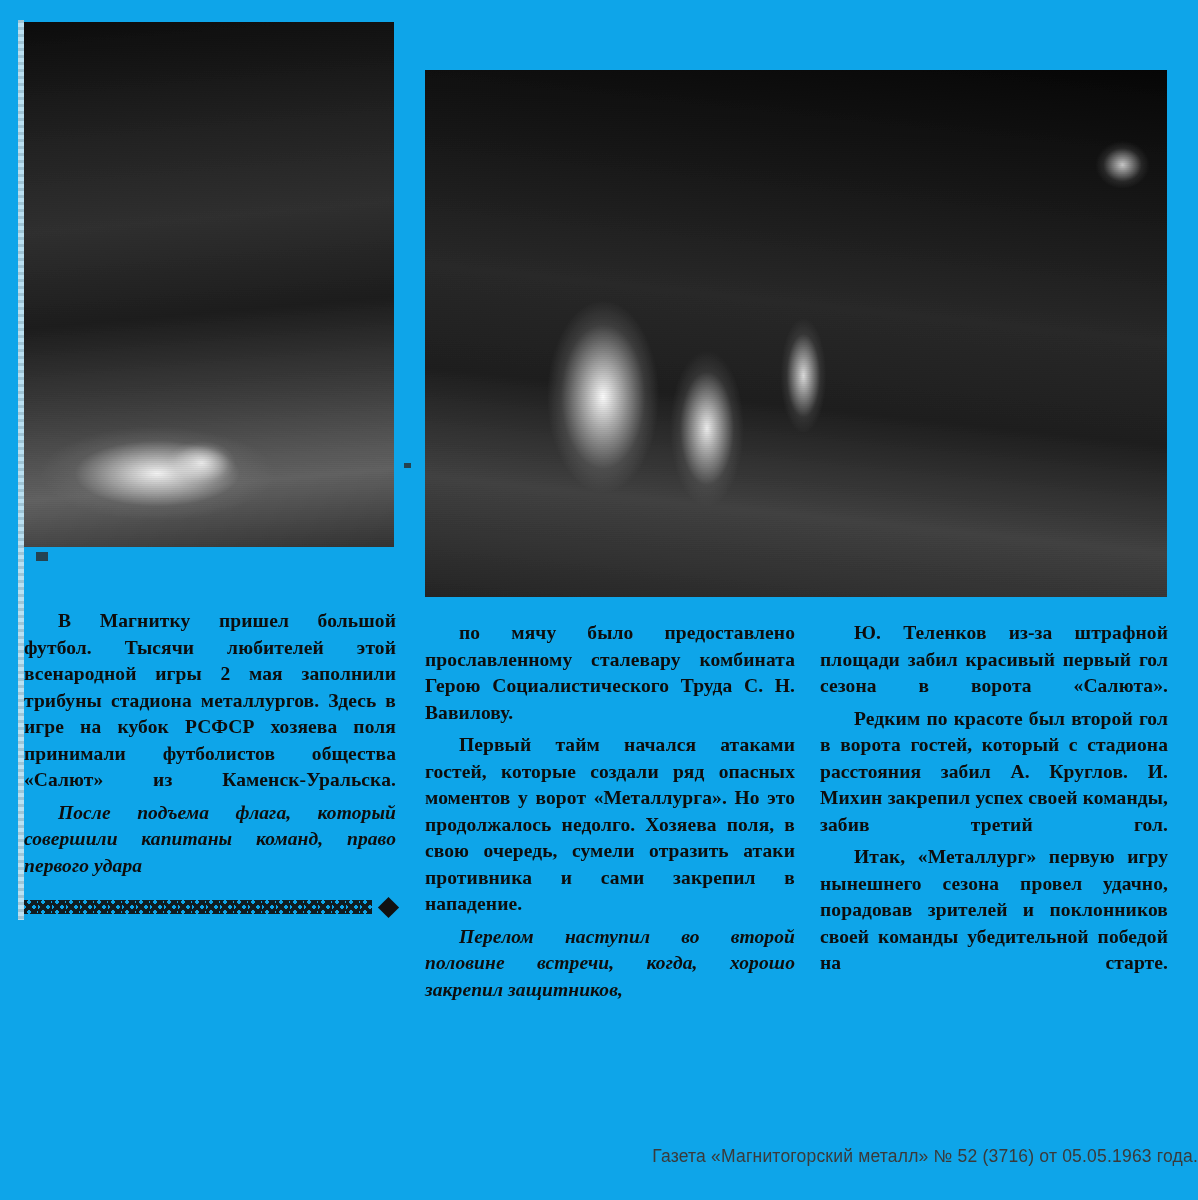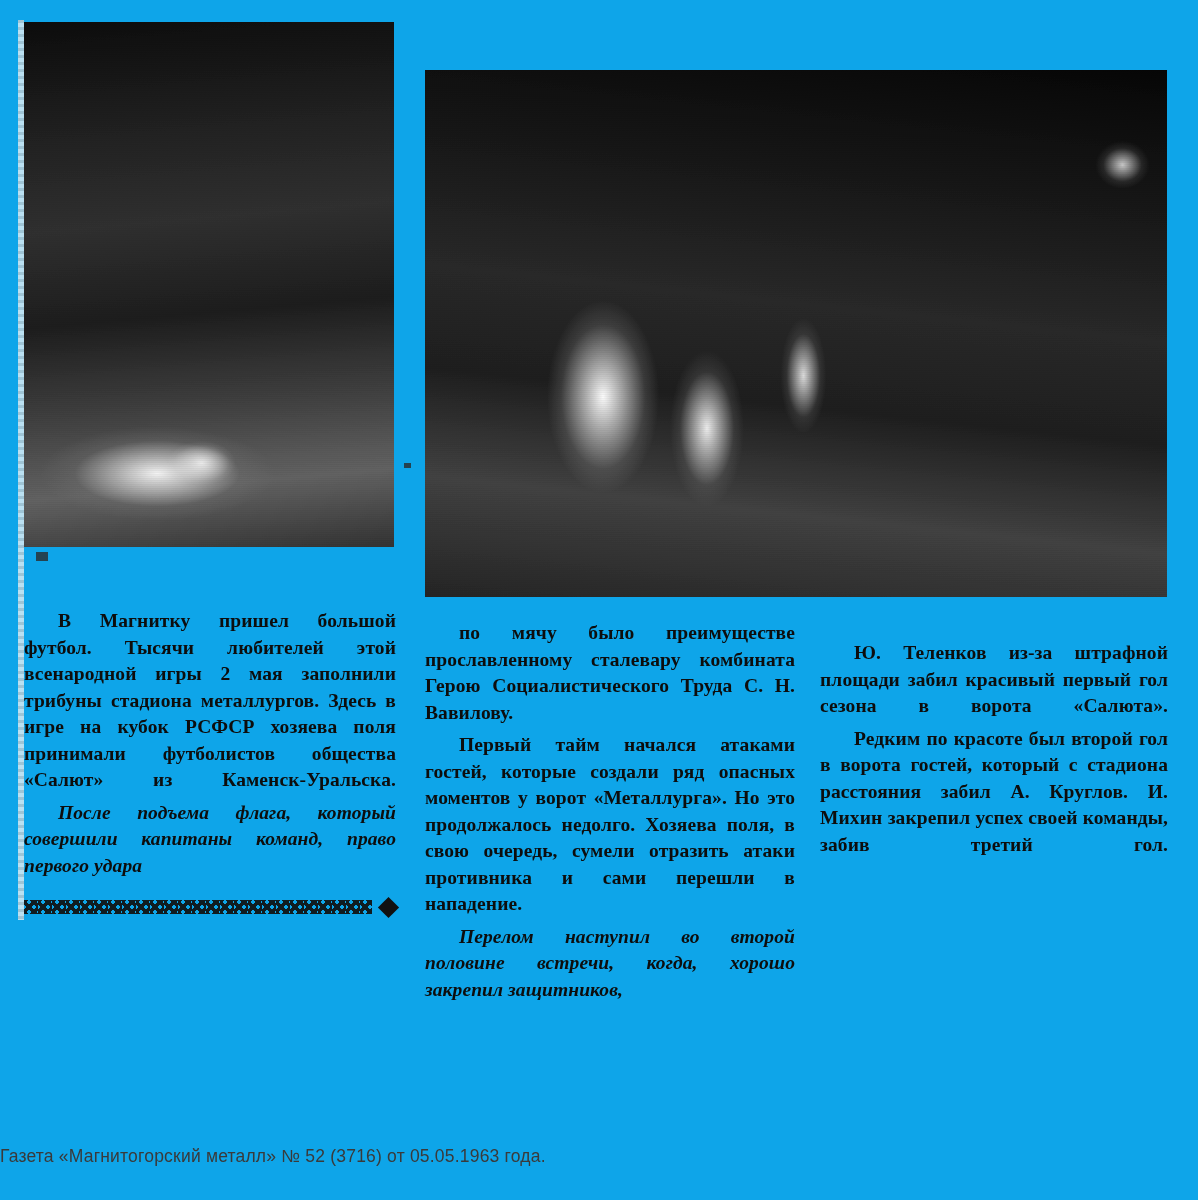--- a/index.html
+++ b/index.html
@@ -82,21 +82,21 @@
     text-align: justify;
     text-align-last: justify;
   }
   .col p.last {
     text-align-last: left;
     font-style: italic;
   }
 
   .col-1 { left: 24px;  top: 608px; width: 372px; }
   .col-2 { left: 425px; top: 620px; width: 370px; }
-  .col-3 { left: 820px; top: 640px; width: 348px; }
+  .col-3 { left: 820px; top: 620px; width: 348px; }
 
   
   .zigzag-row {
     position: absolute;
     left: 24px;
     top: 895px;
     width: 372px;
     height: 24px;
     display: flex;
     align-items: center;
@@ -116,21 +116,21 @@
     transform: rotate(45deg);
     margin-left: 9px;
     flex: 0 0 auto;
   }
 
   
   .caption {
     position: absolute;
     left: 0; right: 0;
     top: 1146px;
-    text-align: left;
+    text-align: right;
     font-family: "Liberation Sans", sans-serif;
     font-size: 17.5px;
     color: #3a3a3a;
     letter-spacing: .2px;
   }
 
   
   .edge {
     position: absolute;
     left: 18px; top: 20px;
@@ -165,25 +165,26 @@
     <p>В Магнитку пришел большой футбол. Тысячи любителей этой всенародной игры 2 мая заполнили трибуны стадиона металлургов. Здесь в игре на кубок РСФСР хозяева поля принимали футболистов общества «Салют» из Каменск-Уральска.</p>
     <p class="last">После подъема флага, который совершили капитаны команд, право первого удара</p>
   </div>
 
   <div class="zigzag-row">
     <div class="zigzag"></div>
     <div class="diamond"></div>
   </div>
 
   <div class="col col-2">
-    <p>по мячу было преимуществе прославленному сталевару комбината Герою Социалистического Труда С. Н. Вавилову.</p>
-    <p>Первый тайм начался атаками гостей, которые создали ряд опасных моментов у ворот «Металлурга». Но это продолжалось недолго. Хозяева поля, в свою очередь, сумели отразить атаки противника и сами перешли в нападение.</p>
+    <p>по мячу было предоставлено прославленному сталевару комбината Герою Социалистического Труда С. Н. Вавилову.</p>
+    <p>Первый тайм начался атаками гостей, которые создали ряд опасных моментов у ворот «Металлурга». Но это продолжалось недолго. Хозяева поля, в свою очередь, сумели отразить атаки противника и сами закрепил в нападение.</p>
     <p class="last">Перелом наступил во второй половине встречи, когда, хорошо закрепил защитников,</p>
   </div>
 
   <div class="col col-3">
     <p>Ю. Теленков из-за штрафной площади забил красивый первый гол сезона в ворота «Салюта».</p>
     <p>Редким по красоте был второй гол в ворота гостей, который с стадиона расстояния забил А. Круглов. И. Михин закрепил успех своей команды, забив третий гол.</p>
+    <p>Итак, «Металлург» первую игру нынешнего сезона провел удачно, порадовав зрителей и поклонников своей команды убедительной победой на старте.</p>
   </div>
 
   <div class="caption">Газета «Магнитогорский металл» № 52 (3716) от 05.05.1963 года.</div>
 
 </div>
 
 </body></html>

